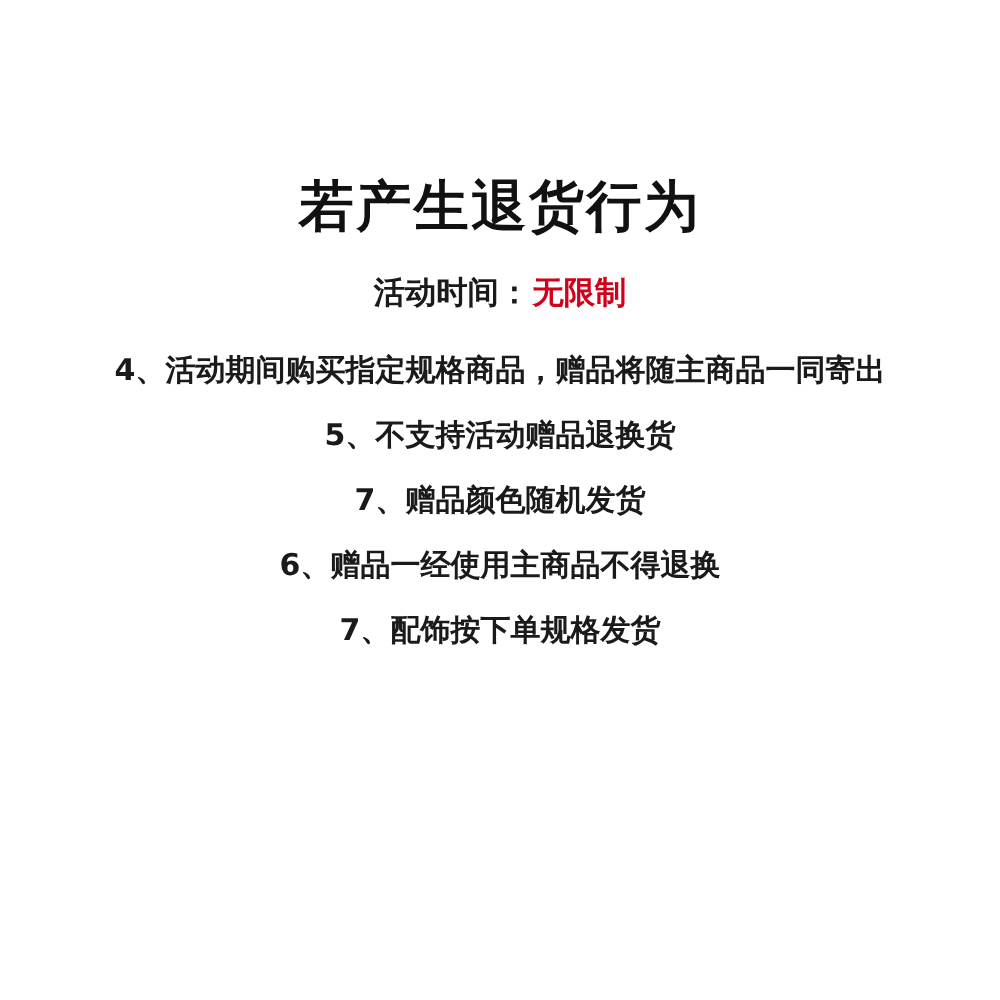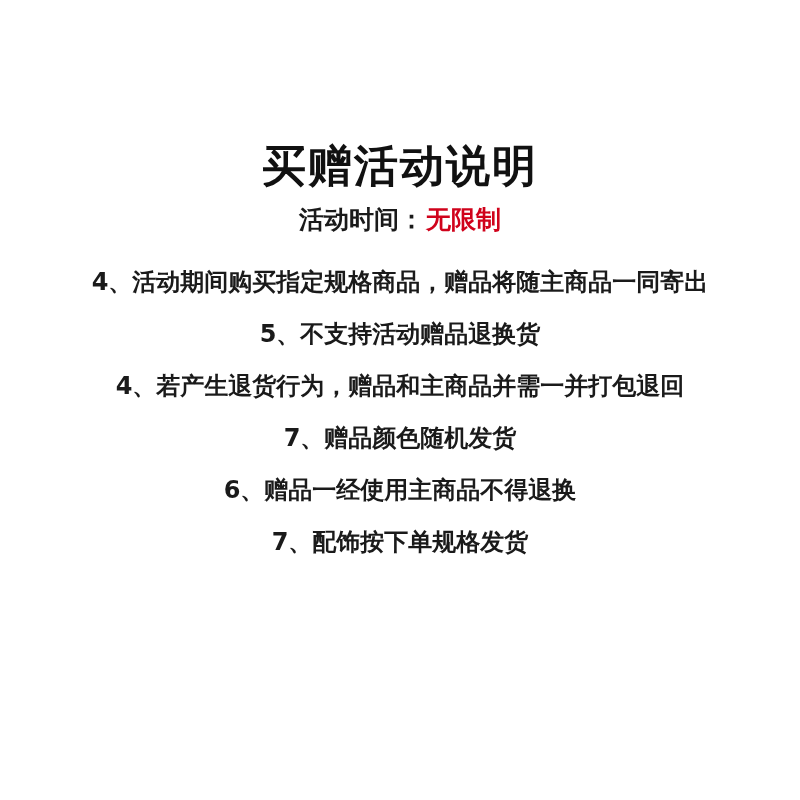--- a/index.html
+++ b/index.html
@@ -26,21 +26,21 @@
   .main-title {
     font-size: 44px;
     font-weight: bold;
     letter-spacing: 2px;
     line-height: 1.2;
     color: #111111;
     text-align: center;
     margin: 0;
   }
   .subtitle-row {
-    margin-top: 12px;
+    margin-top: 26px;
     font-size: 25px;
     font-weight: bold;
     text-align: center;
     line-height: 1.2;
     white-space: nowrap;
   }
   .subtitle-label {
     color: #1a1a1a;
   }
   .subtitle-value {
@@ -74,29 +74,28 @@
   }
   .rule-item:last-child {
     margin-bottom: 4px;
   }
 </style>
 </head>
 <body>
 
 <div class="page">
 
-  <h1 class="main-title">买赠活动说明</h1>
+  <h1 class="main-title">若产生退货行为</h1>
 
   <div class="subtitle-row">
     <span class="subtitle-label">活动时间：</span><span class="subtitle-value">无限制</span>
   </div>
 
 
   <div class="rules">
     <div class="rule-item">4、活动期间购买指定规格商品，赠品将随主商品一同寄出</div>
     <div class="rule-item">5、不支持活动赠品退换货</div>
-    <div class="rule-item">4、若产生退货行为，赠品和主商品并需一并打包退回</div>
     <div class="rule-item">7、赠品颜色随机发货</div>
     <div class="rule-item">6、赠品一经使用主商品不得退换</div>
     <div class="rule-item">7、配饰按下单规格发货</div>
   </div>
 
 </div>
 
 </body></html>

